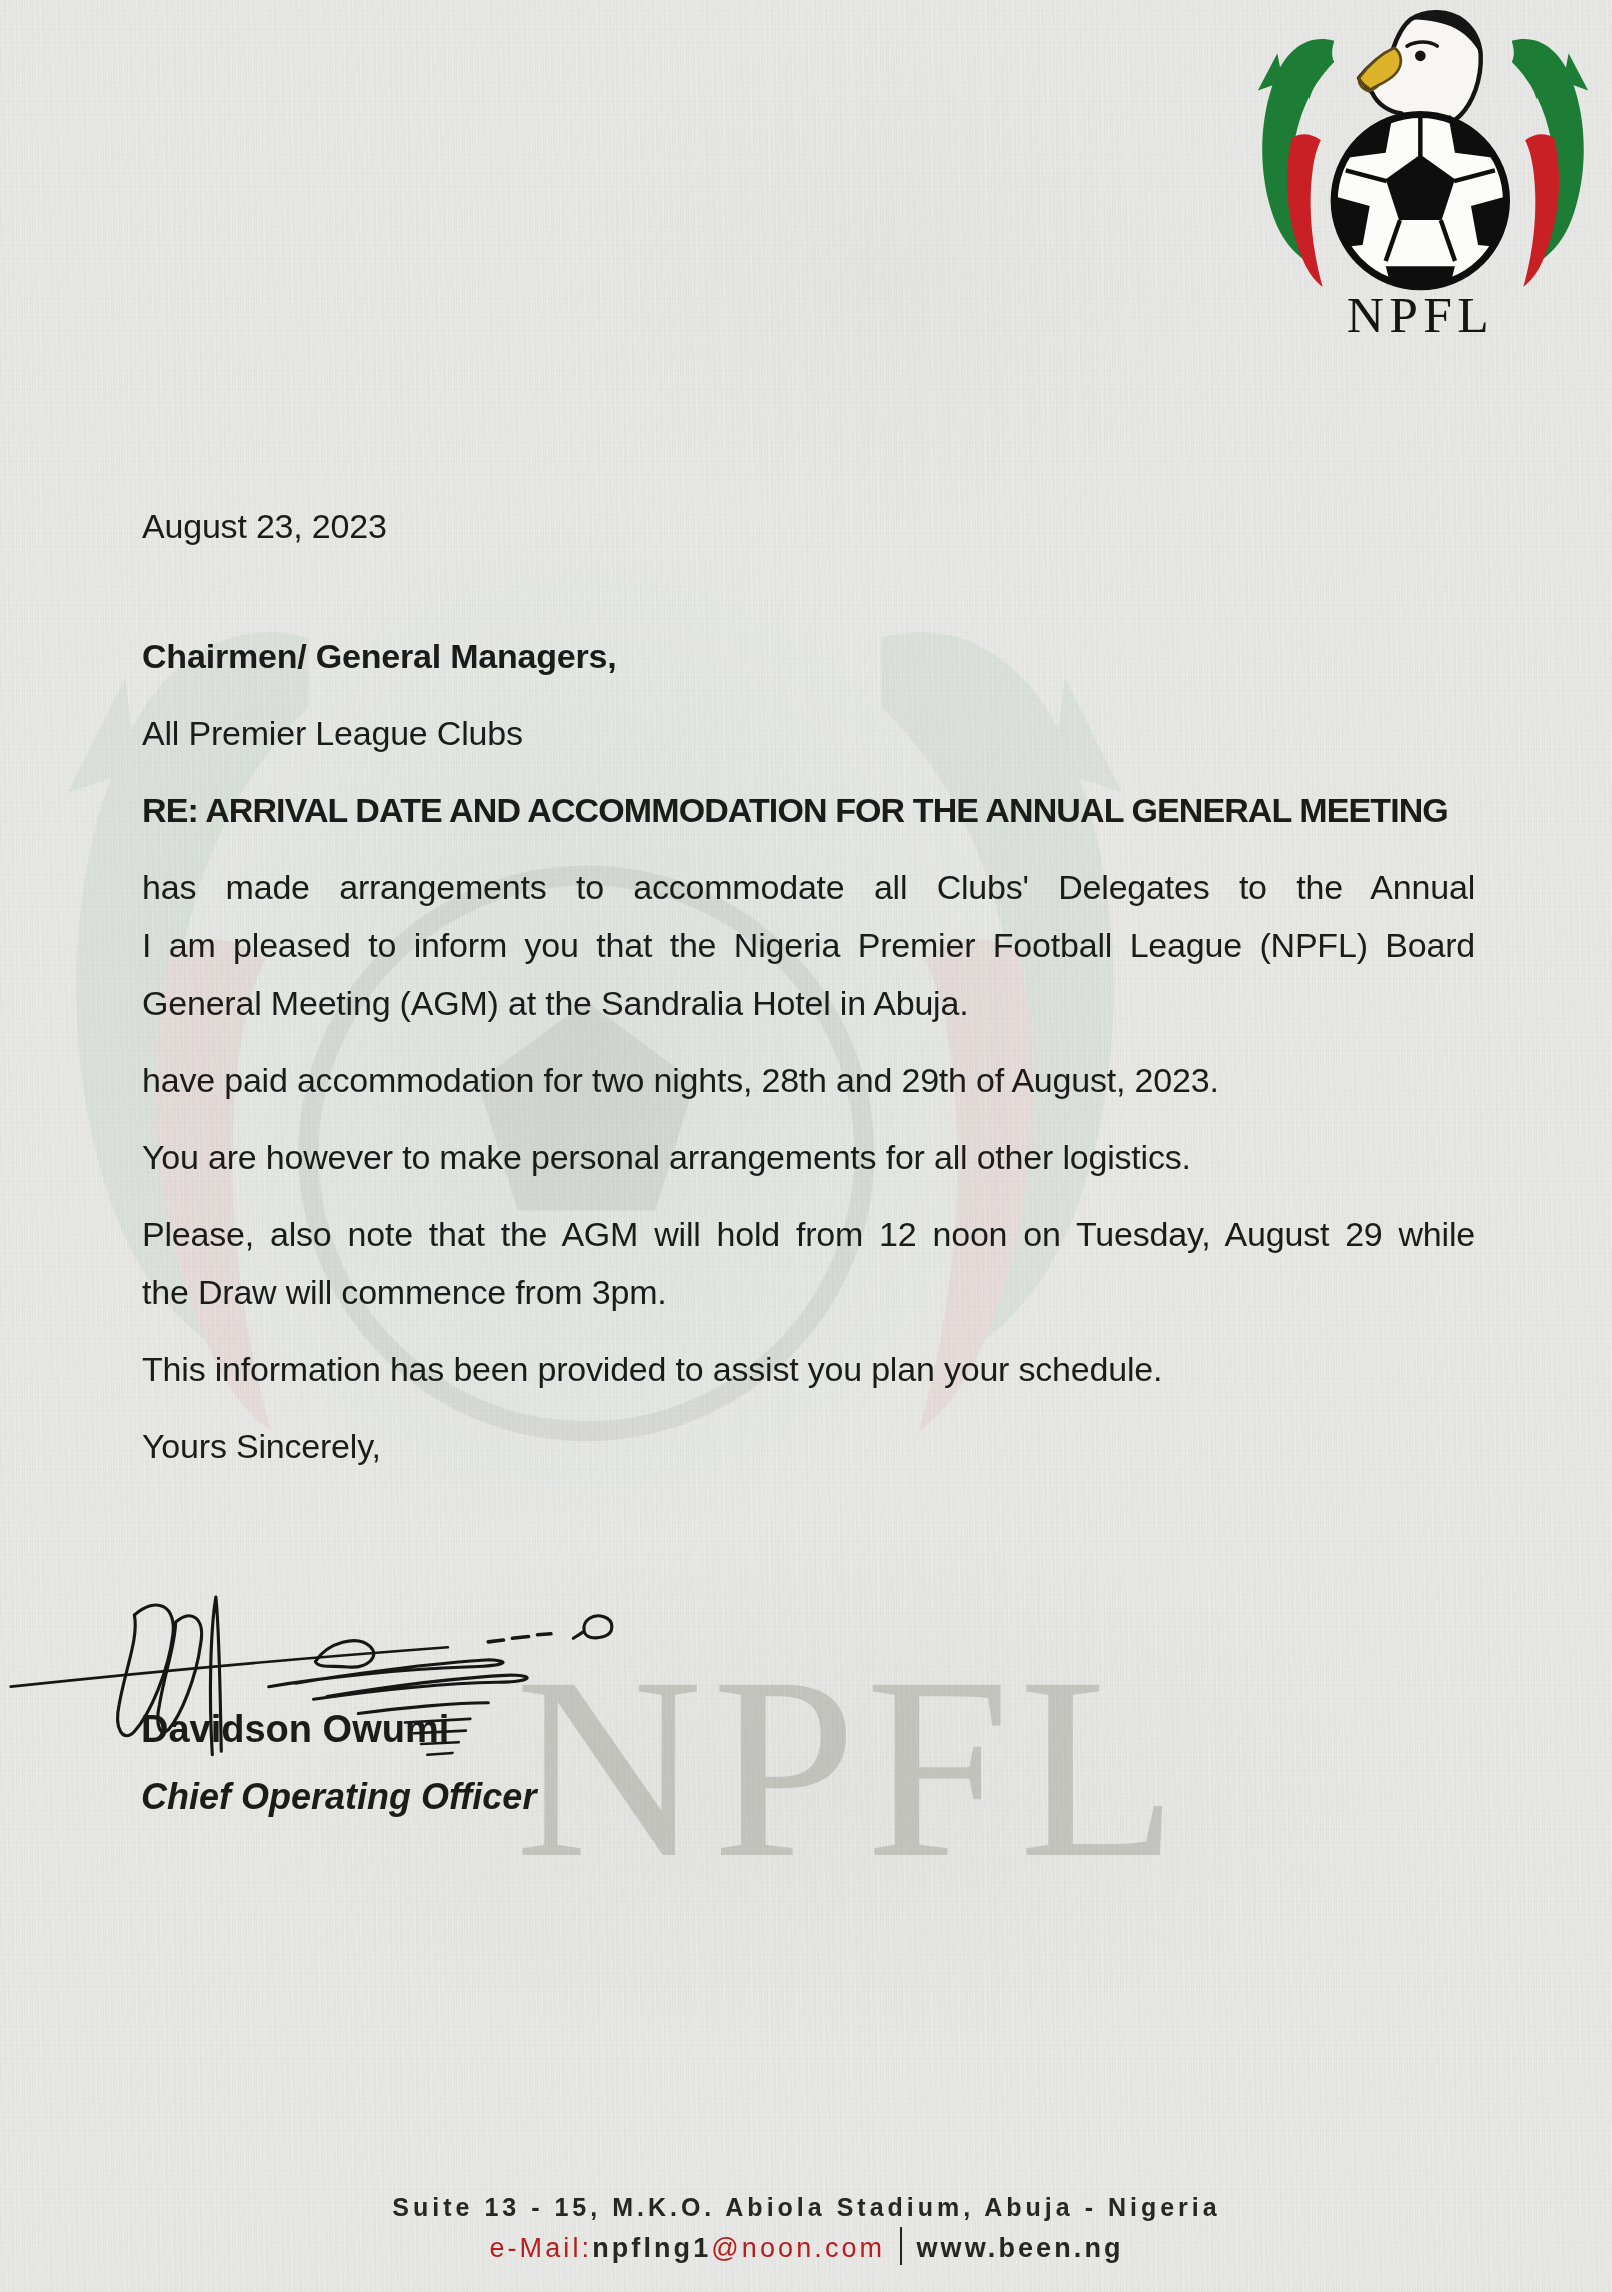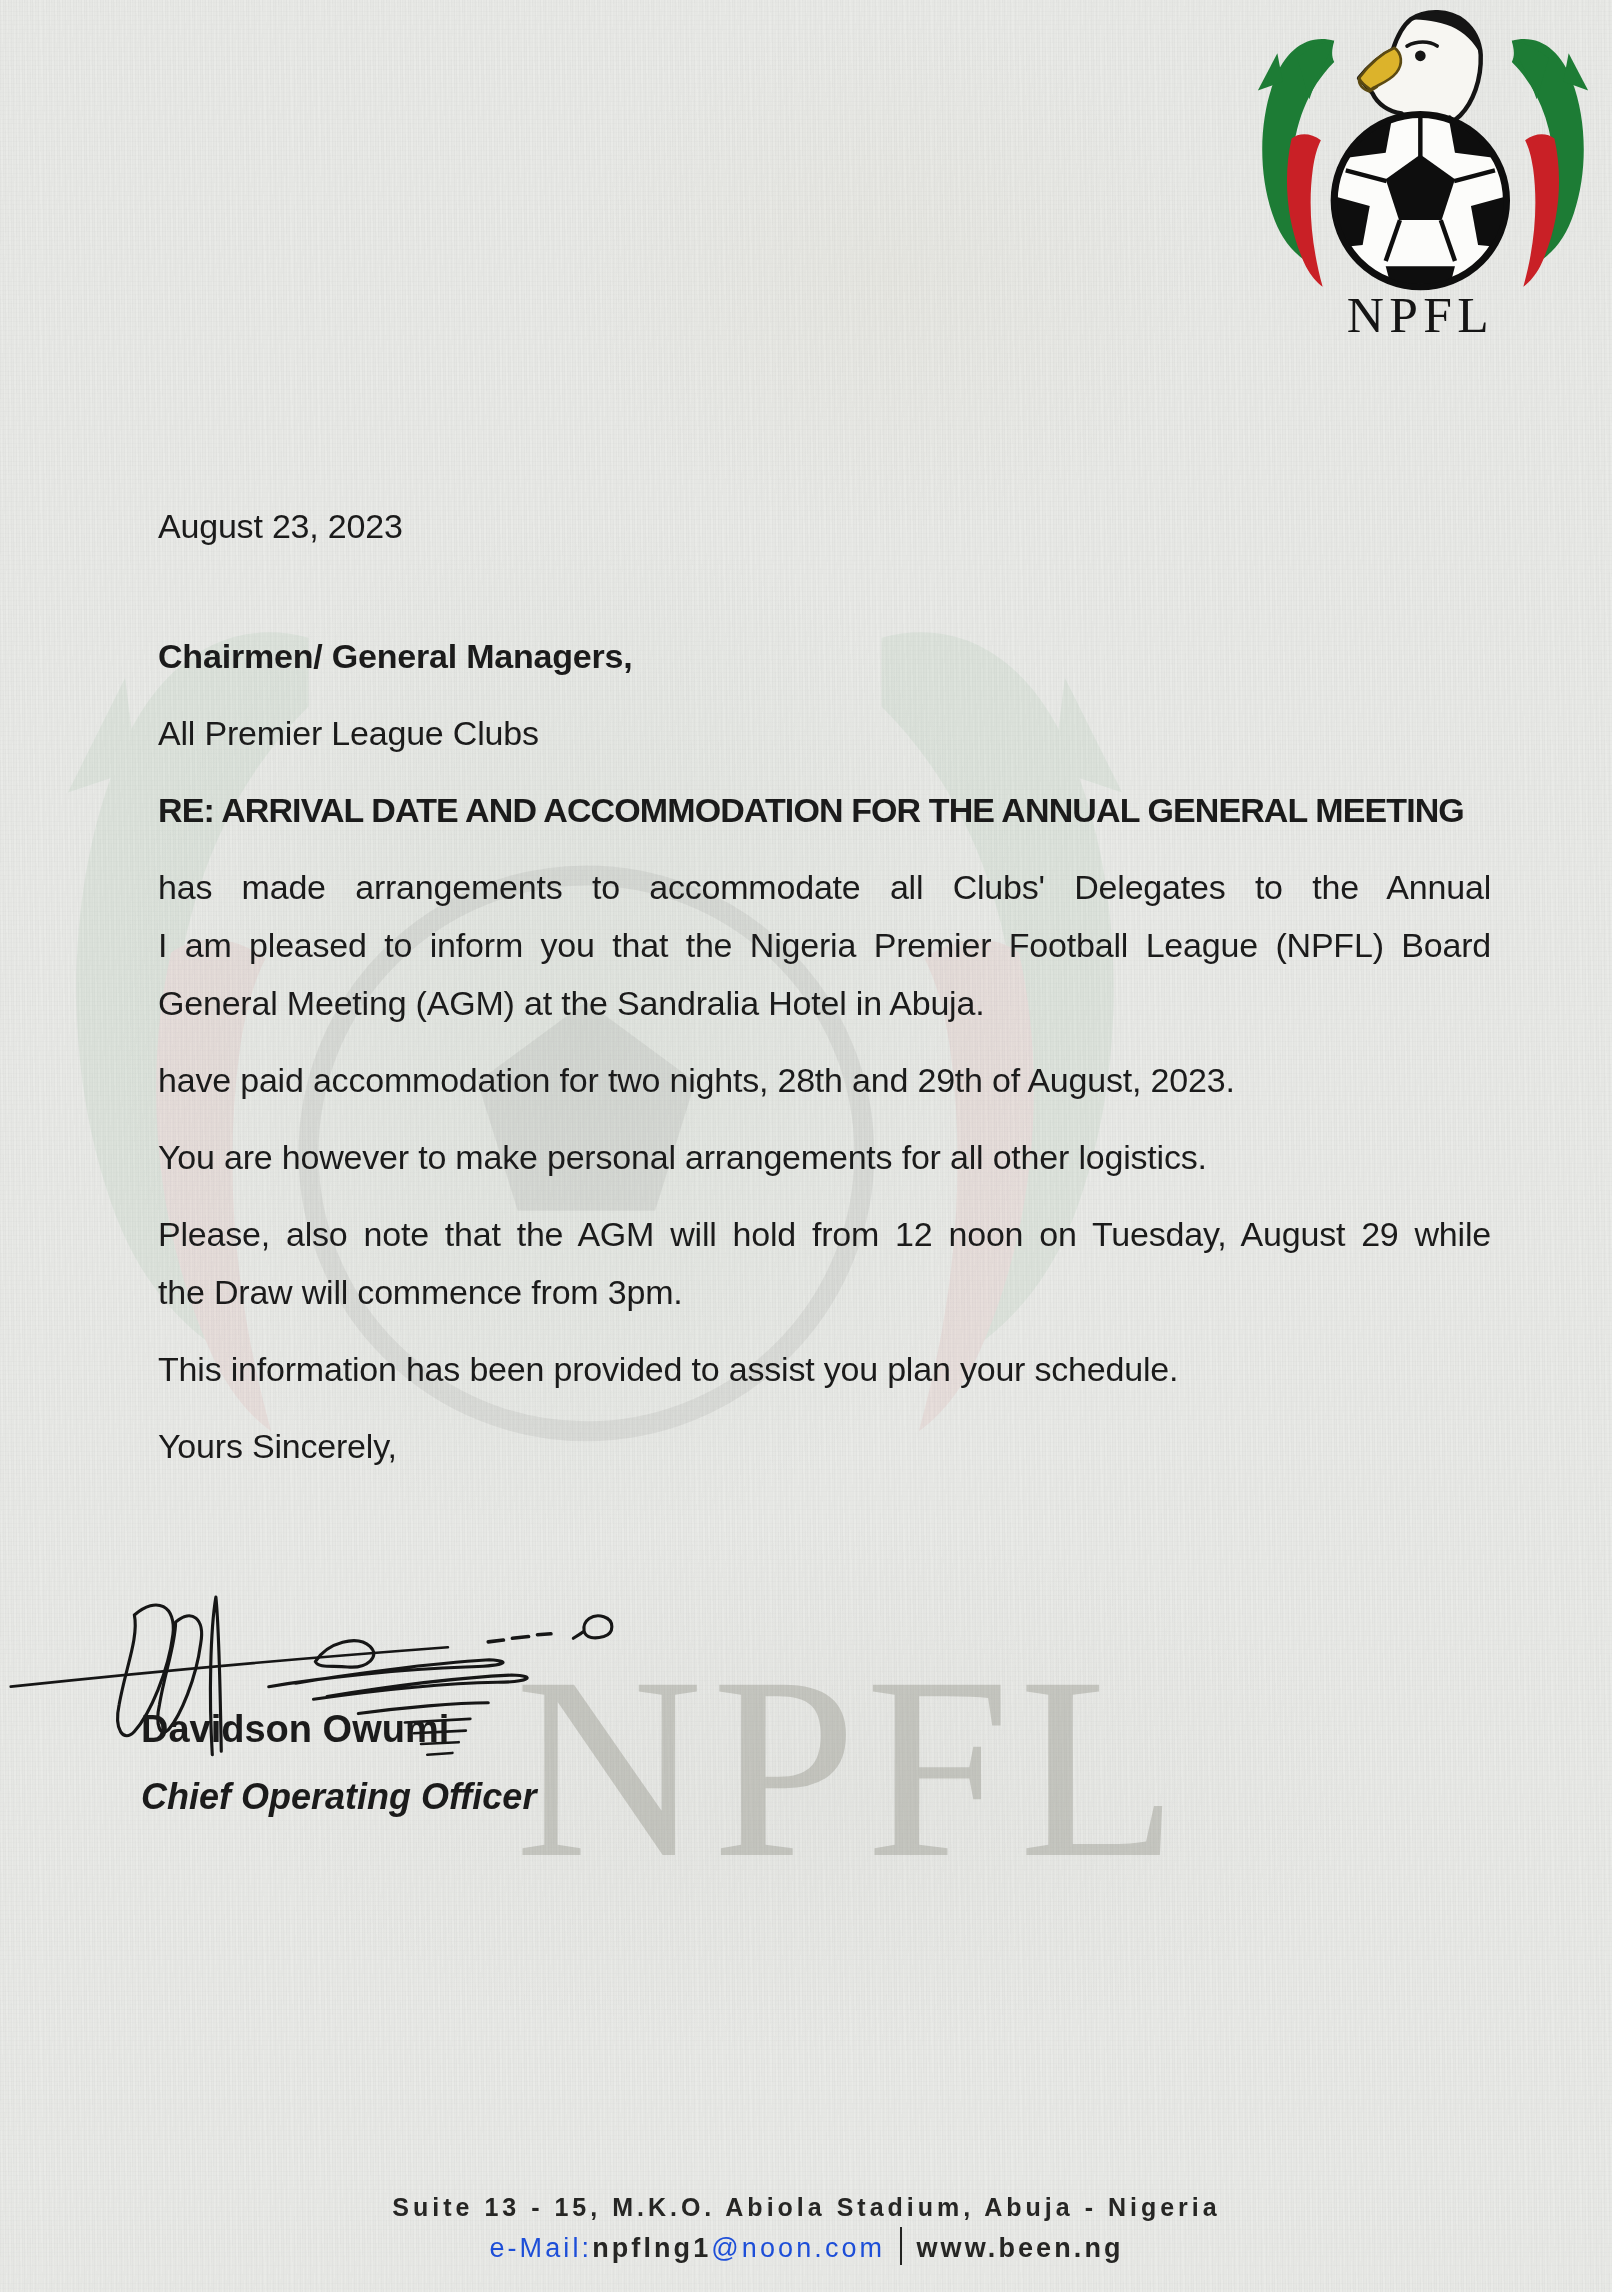--- a/index.html
+++ b/index.html
@@ -23,36 +23,36 @@
   
   .wm-crest{position:absolute;left:22.4px;top:502px;width:1146px;height:1128px;opacity:0.055;z-index:1;pointer-events:none;}
   .wm-npfl{
     position:absolute;left:515px;top:1637px;z-index:1;pointer-events:none;
     font-family:"Liberation Serif",serif;font-size:260px;line-height:1;
     letter-spacing:9px;color:rgba(118,118,106,0.30);
   }
   
   .logo{position:absolute;left:1245px;top:7.2px;width:356px;height:333px;z-index:3;}
   
-  .flow{position:absolute;left:158px;top:497px;width:1333px;z-index:2;}
+  .flow{position:absolute;left:142px;top:497px;width:1333px;z-index:2;}
   .line{line-height:58px;font-size:34px;letter-spacing:-0.2px;}
   .j{text-align:justify;text-align-last:justify;}
   .para{margin:0 0 19px 0;}
   .spacer{height:72px;}
   .bold{font-weight:bold;}
   .subject{white-space:nowrap;letter-spacing:-0.9px;font-weight:bold;}
   
   .sig-svg{position:absolute;left:0;top:1579px;width:645px;height:184px;z-index:2;}
   .sig-name{position:absolute;left:141px;top:1702px;font-size:38px;font-weight:bold;line-height:54px;z-index:2;}
   .sig-title{position:absolute;left:141px;top:1770px;font-size:36px;font-weight:bold;font-style:italic;line-height:54px;z-index:2;}
   
   .footer{position:absolute;left:0;top:2189px;width:1613px;text-align:center;z-index:2;color:#262624;}
   .f1{font-size:25px;font-weight:bold;letter-spacing:4px;line-height:36px;text-align:center;}
   .f2{font-size:27px;letter-spacing:3.1px;line-height:39px;margin-top:1.8px;}
-  .f2 .lt{font-weight:400;color:#1d4ed8;}
+  .f2 .lt{font-weight:400;color:#b91c1c;}
   .f2 .bd{font-weight:bold;}
   .sep{display:inline-block;width:2.7px;height:38px;background:#232321;margin:0 14.3px;vertical-align:-8px;}
 </style>
 </head>
 <body>
 
 <div class="paper"></div>
 
 <svg class="wm-crest" viewBox="0 0 400 375" aria-hidden="true">
   <g fill="none">

